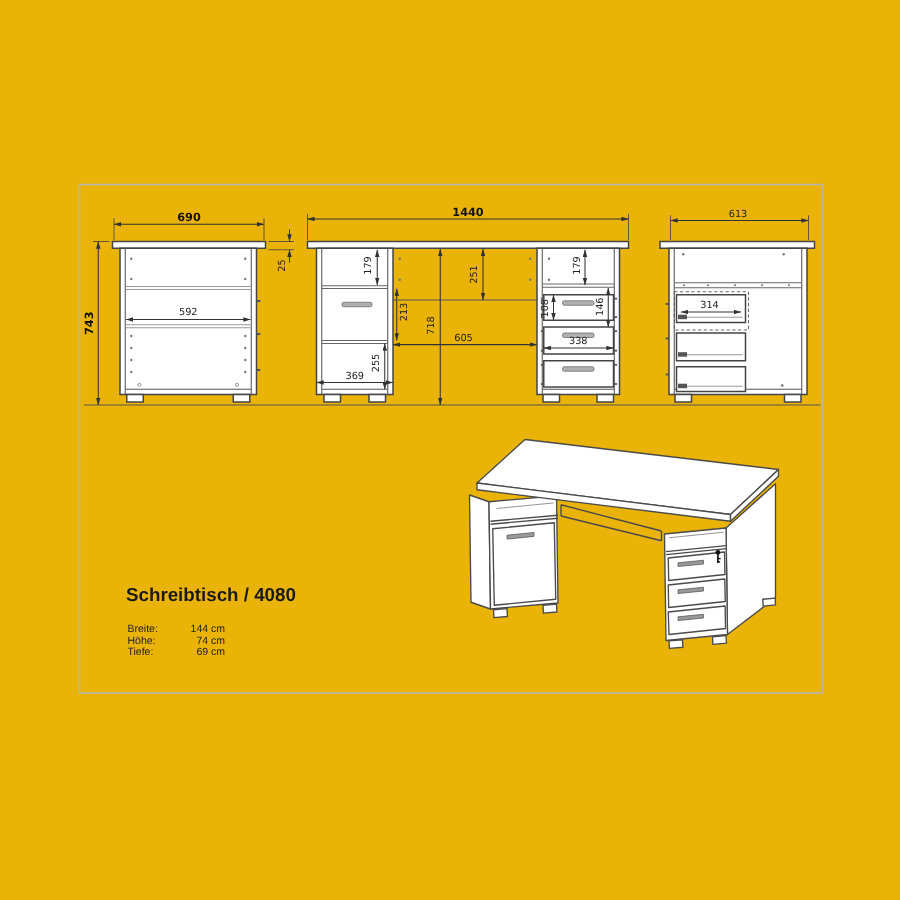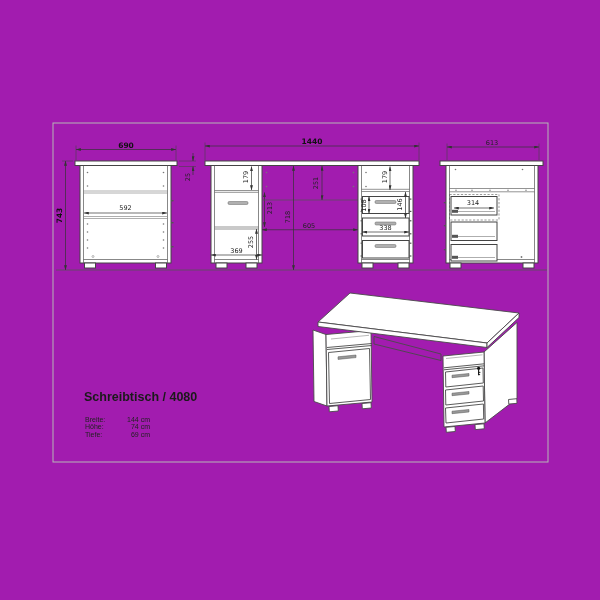--- a/index.html
+++ b/index.html
@@ -1,16 +1,16 @@
 <!DOCTYPE html>
 <html><head>
 <meta charset="utf-8">
 <style>
   html,body{margin:0;padding:0;background:#ffffff;}
-  .page{position:relative;width:600px;height:600px;background:#a21caf;overflow:hidden;
+  .page{position:relative;width:600px;height:600px;background:#eab308;overflow:hidden;
         font-family:"Liberation Sans",sans-serif;}
   svg{position:absolute;left:0;top:0;}
   .outline{fill:#ffffff;stroke:#444444;stroke-width:1;}
   .thin{stroke:#555555;stroke-width:0.7;fill:none;}
   .shelf{stroke:#999999;stroke-width:0.8;fill:none;}
   .band{stroke:#666666;stroke-width:0.7;fill:none;}
   .dim{stroke:#333333;stroke-width:0.7;fill:none;}
   .ext{stroke:#444444;stroke-width:0.55;fill:none;}
   .dimtext{font-family:"DejaVu Sans",sans-serif;font-size:6.5px;fill:#222222;}
   .dimbold{font-family:"DejaVu Sans",sans-serif;font-size:7.5px;font-weight:700;fill:#111111;}

